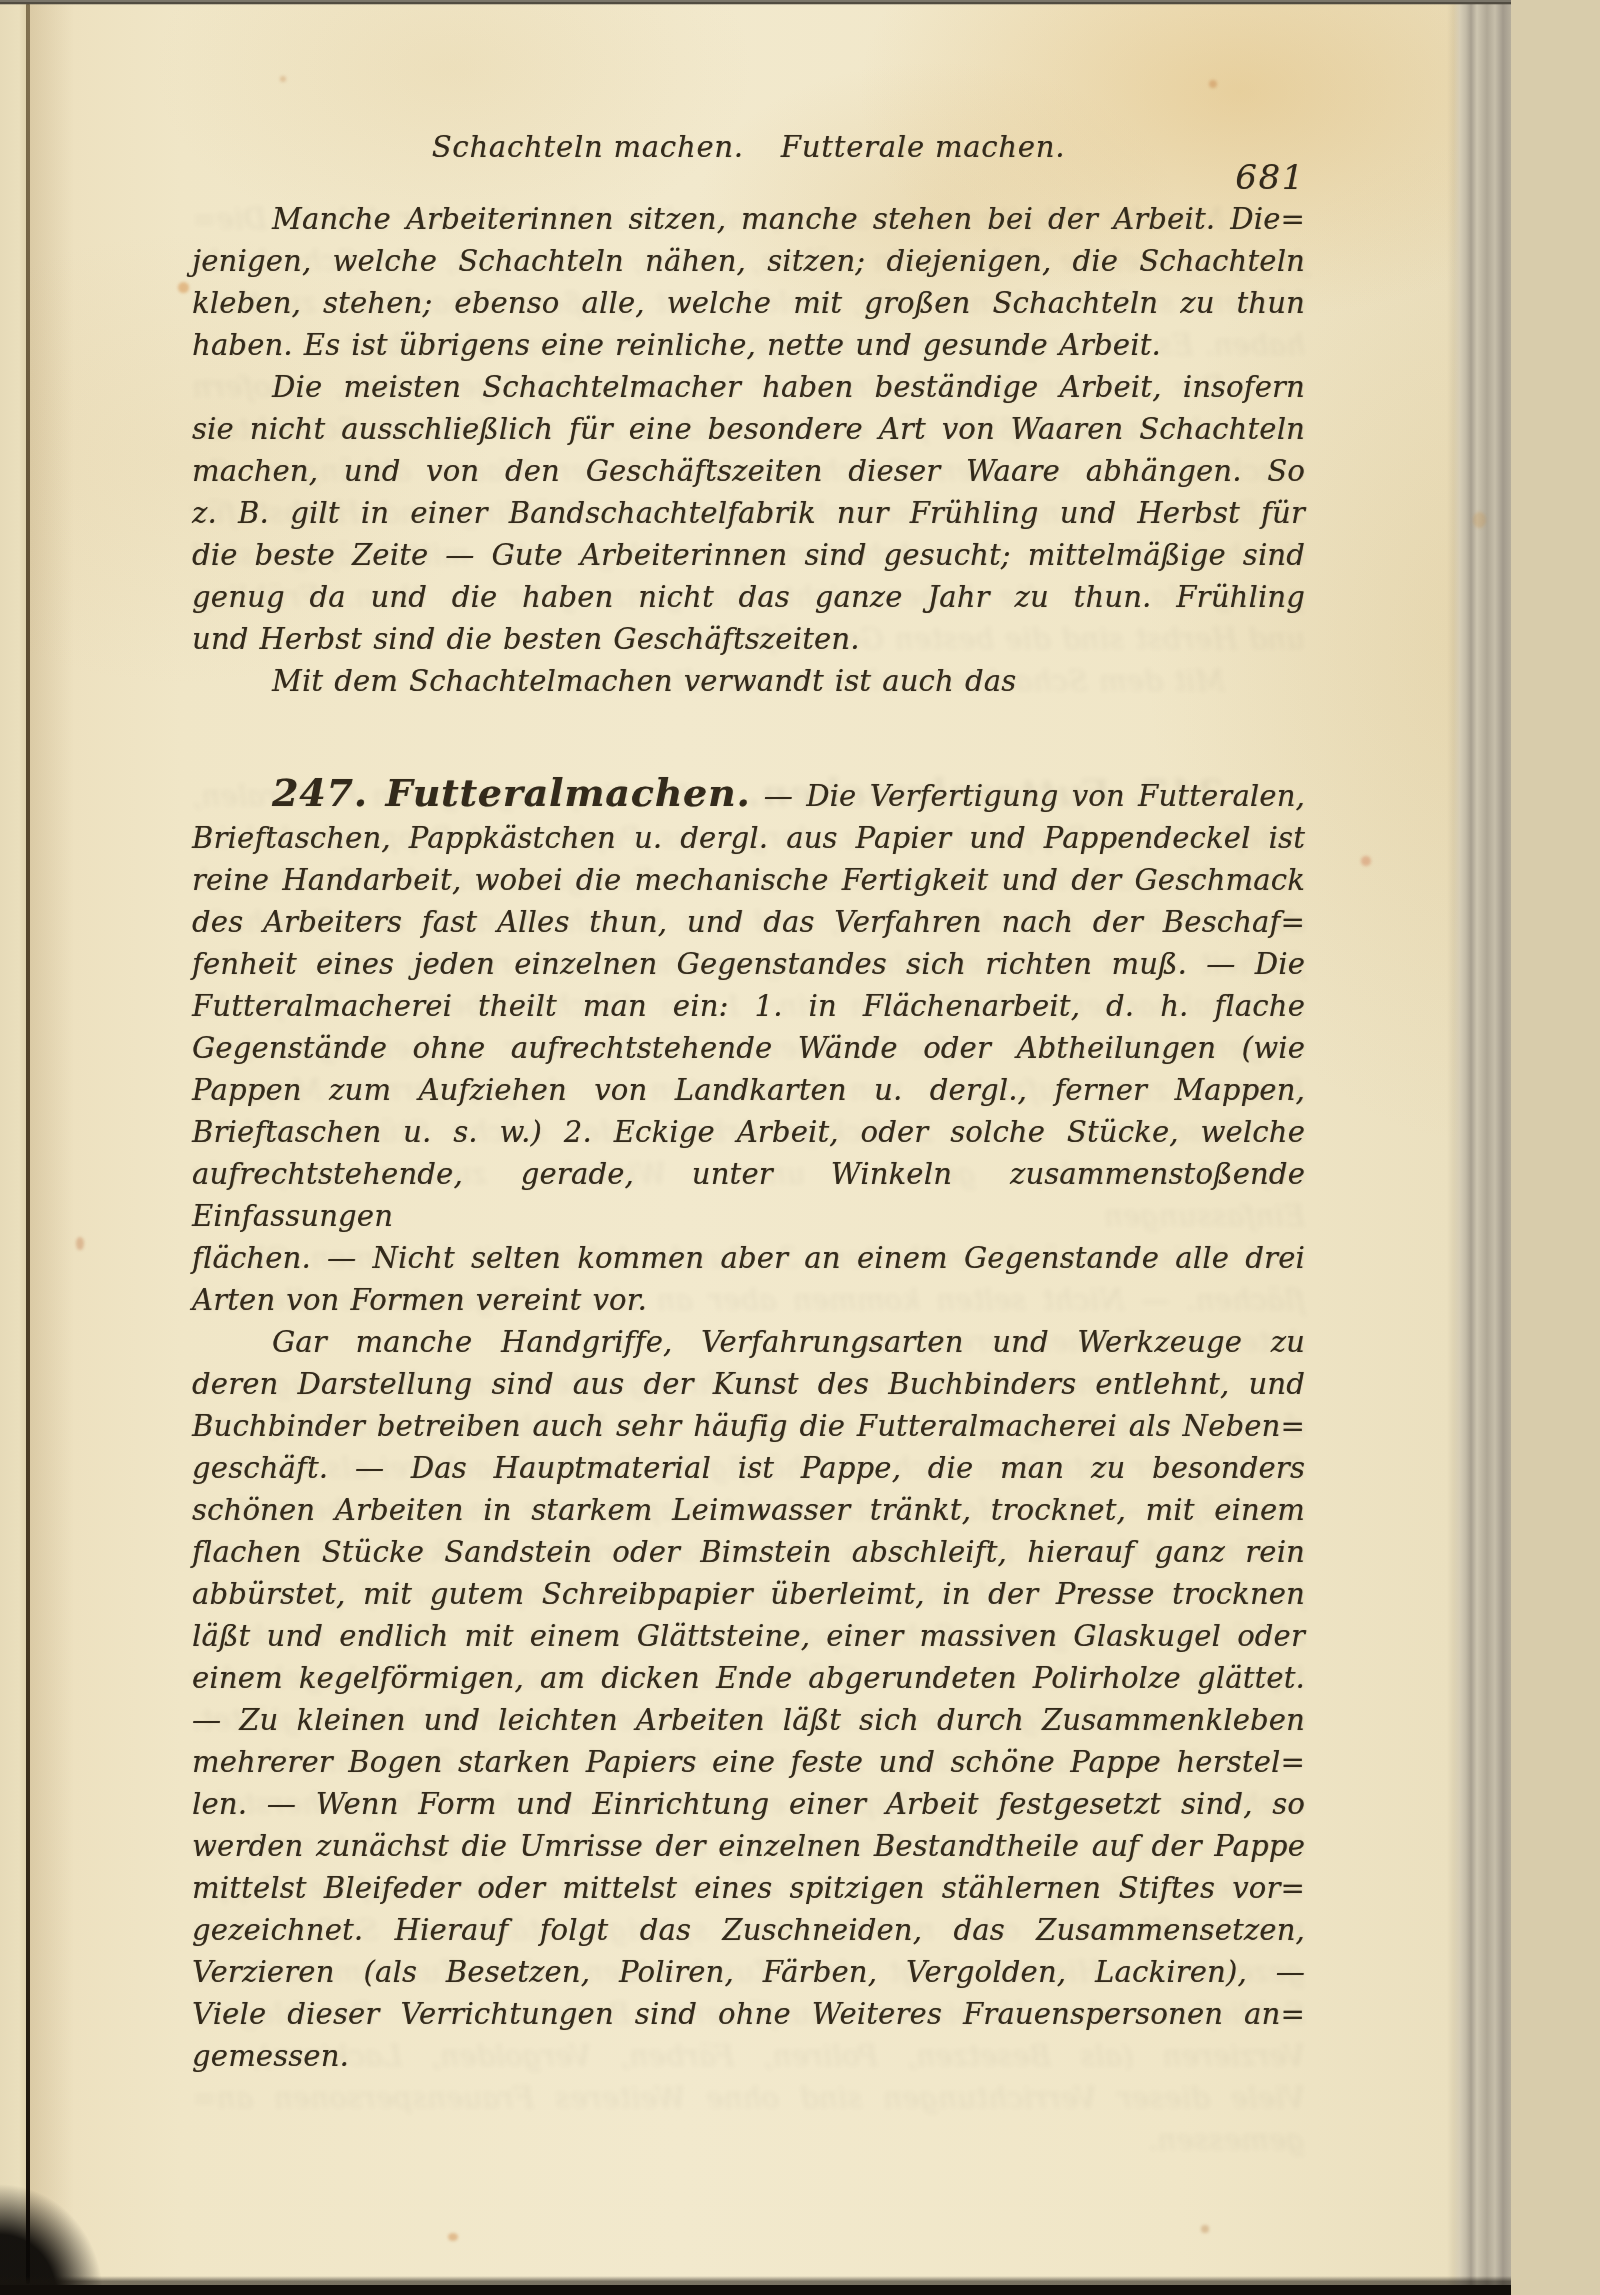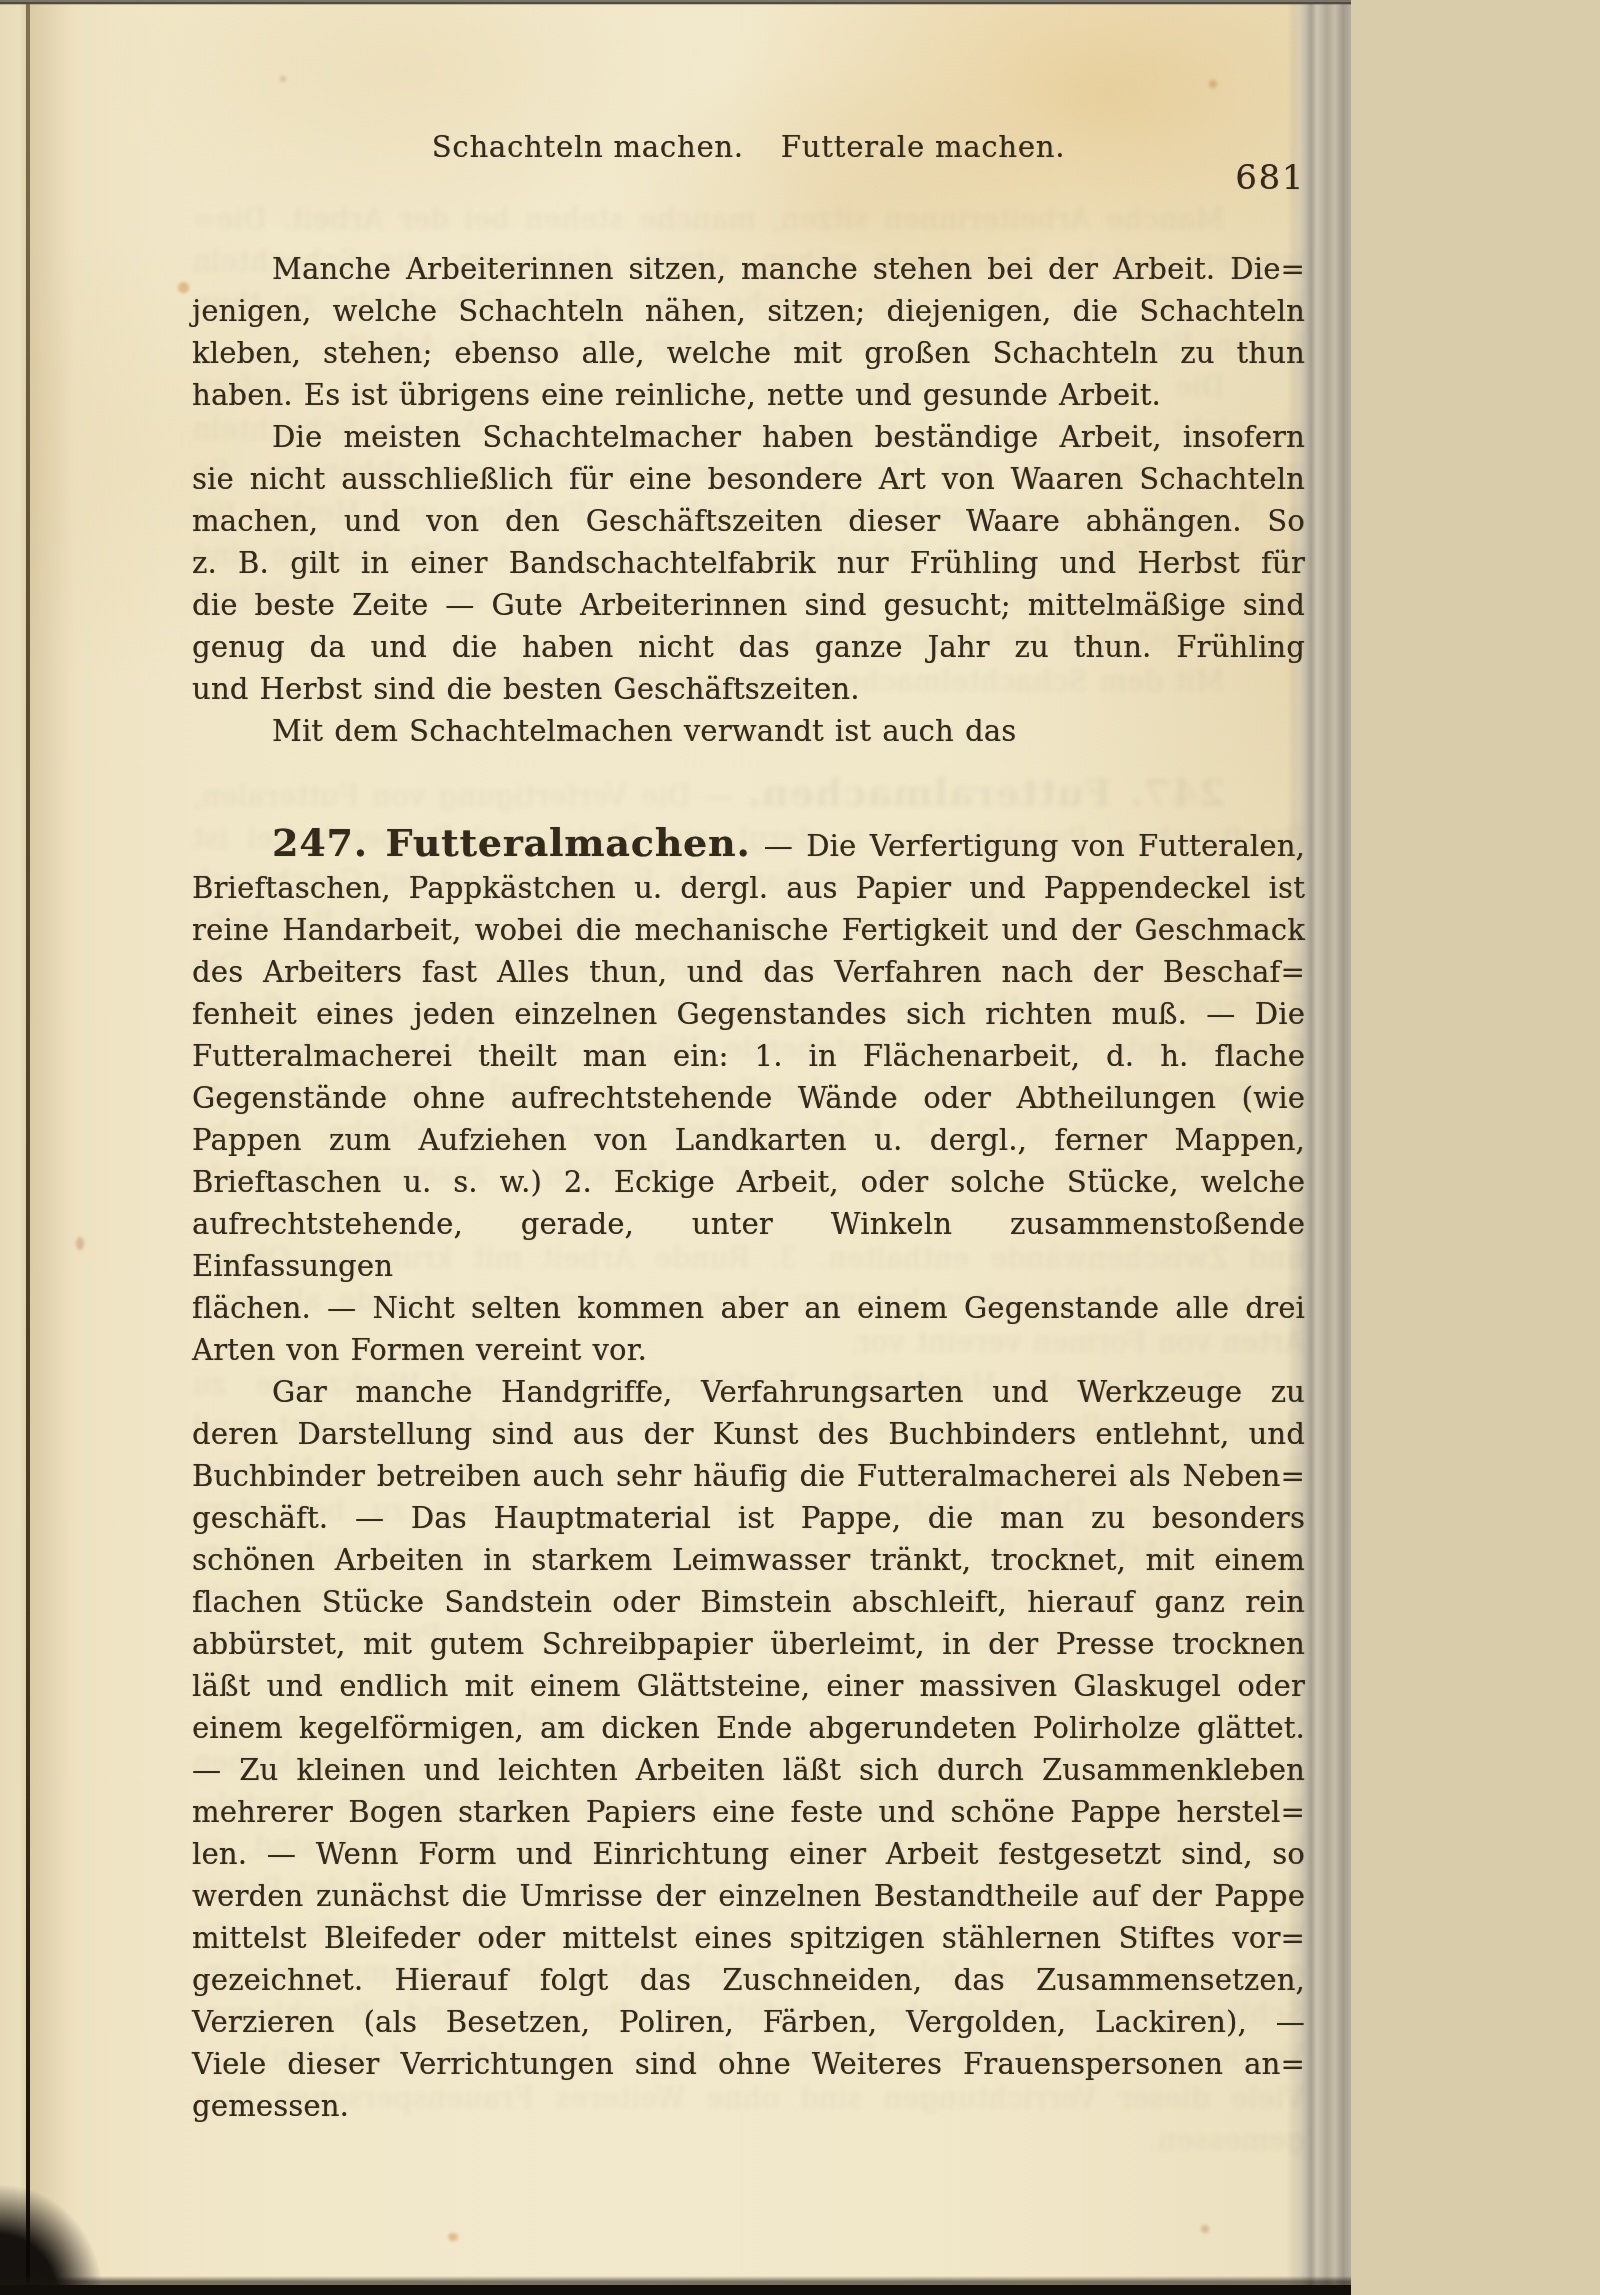--- a/index.html
+++ b/index.html
@@ -3,30 +3,31 @@
 <meta charset="utf-8">
 <style>
   html, body { margin: 0; padding: 0; }
   body {
     width: 1601px; height: 2295px;
     font-family: "DejaVu Serif", serif;
     background: #d8ccab;
   }
   .scan {
     position: relative;
-    width: 1351px; height: 2295px;
+    width: 1511px; height: 2295px;
     overflow: hidden;
     background:
       radial-gradient(ellipse 560px 336px at 82% 4%, rgba(218,172,92,0.38), rgba(218,172,92,0) 68%),
       radial-gradient(ellipse 344px 208px at 62% 9%, rgba(214,178,110,0.22), rgba(214,178,110,0) 70%),
       radial-gradient(ellipse 480px 720px at 98% 28%, rgba(205,170,100,0.18), rgba(205,170,100,0) 70%),
       radial-gradient(ellipse 416px 304px at 12% 20%, rgba(210,180,120,0.10), rgba(210,180,120,0) 75%),
       radial-gradient(ellipse 400px 240px at 30% 3%, rgba(216,186,122,0.18), rgba(216,186,122,0) 75%),
       linear-gradient(90deg, #e3d6b2 0%, #ecdfbd 2%, #f0e6c7 12%, #f2e9cd 45%, #f0e6c7 78%, #ebe0bf 96%, #e7dbb8 100%),
       #efe5c6;
+    font-style: italic;
   }
 
   
   .edge-top {
     position: absolute; top: 0; left: 0; right: 0; height: 4.8px;
     background: linear-gradient(#7b766a 0 2.4px, #514c41 2.4px 4px, rgba(60,55,45,0.25) 4px 4.8px);
   }
   .edge-bottom {
     position: absolute; bottom: 0; left: 0; right: 0; height: 19px;
     background: linear-gradient(to top, #120e0a 0 9.6px, rgba(25,20,14,0.55) 9.6px 13.6px, rgba(25,20,14,0) 19px);
@@ -65,21 +66,21 @@
     text-shadow: 0.3px 0.3px 0.7px rgba(48,38,24,0.55);
     z-index: 3;
   }
   .running {
     position: relative; text-align: center;
     font-size: 29px; line-height: 38px; letter-spacing: 0.8px;
   }
   .running .sep { display: inline-block; width: 37px; }
   .pagenum { position: absolute; right: 0; top: -1.6px; font-size: 34px; letter-spacing: 1.6px; margin-top: 32px; }
 
-  .body-text { margin-top: 82px; }
+  .body-text { margin-top: 32px; }
   .line {
     font-size: 29px; line-height: 42px;
     letter-spacing: 0.2px; word-spacing: 1.6px;
     text-align: justify; text-align-last: justify; text-justify: inter-word;
   }
   .line.last { text-align-last: left; }
   .line.indent { text-indent: 80px; }
   .para.space-before { margin-top: 70px; }
   .bold-head { font-weight: bold; font-size: 38px; letter-spacing: 0.8px; }
 

